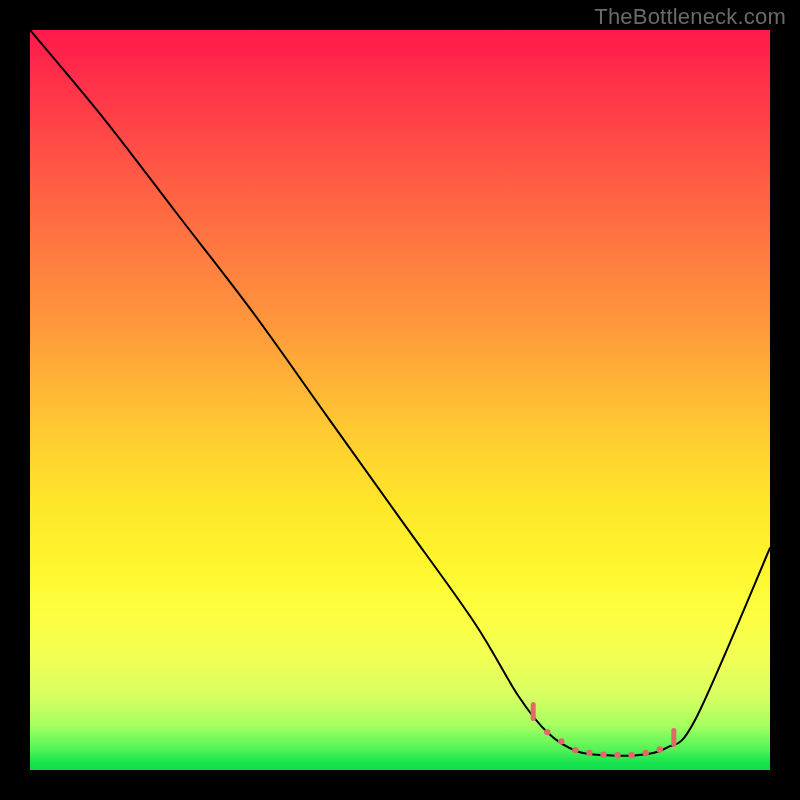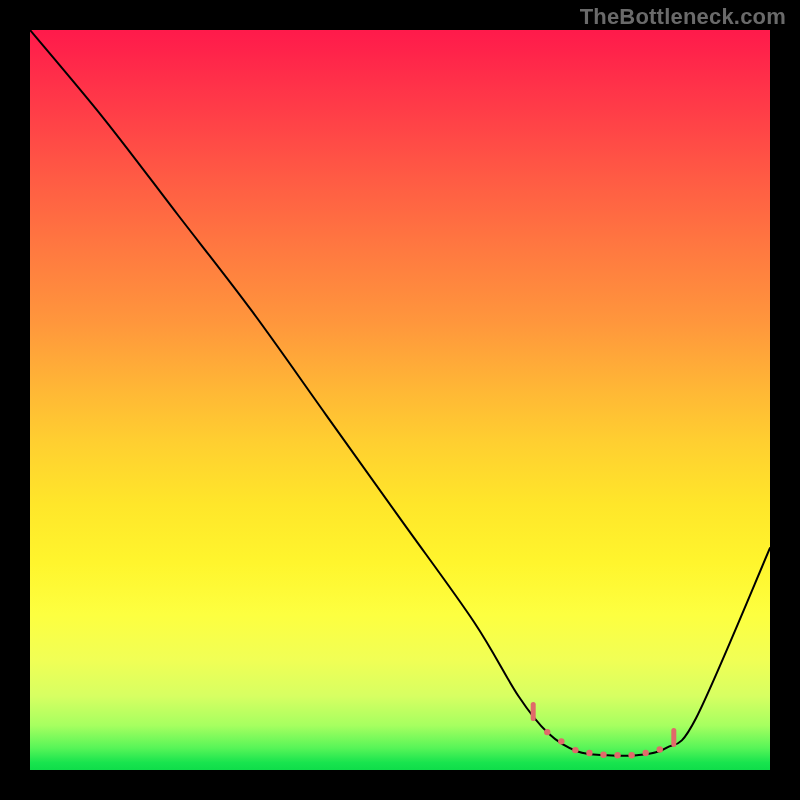--- a/index.html
+++ b/index.html
@@ -16,21 +16,21 @@
     width: 800px;
     height: 800px;
     background: #000;
   }
   .attribution {
     position: absolute;
     top: 4px;
     right: 14px;
     color: #6a6a6a;
     font-size: 22px;
-    font-weight: bold;
+    font-weight: normal;
     letter-spacing: 0.2px;
   }
   .plot {
     position: absolute;
     left: 30px;
     top: 30px;
     width: 740px;
     height: 740px;
     overflow: hidden;
   }

